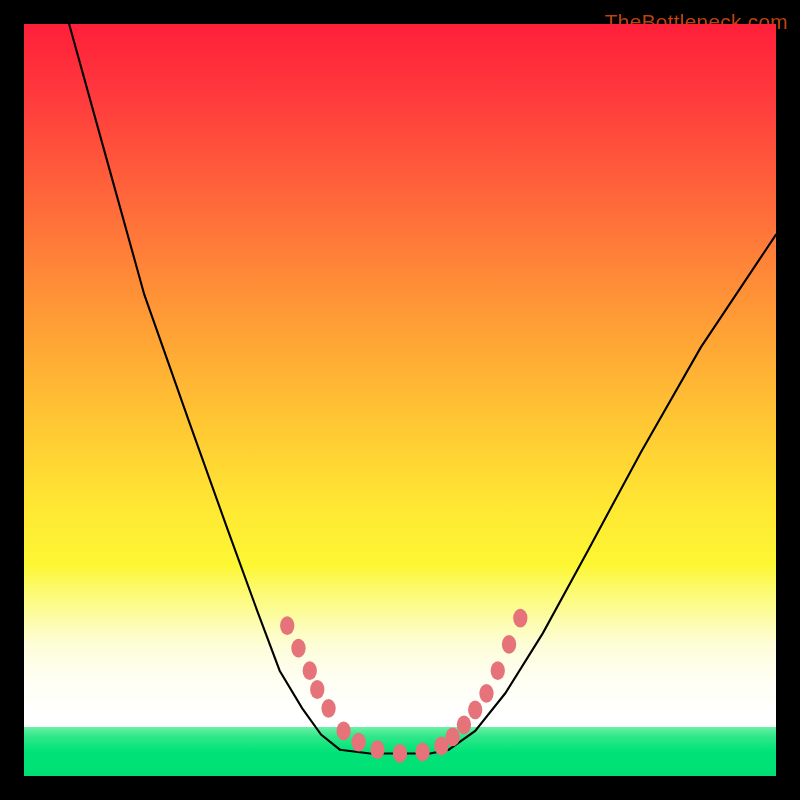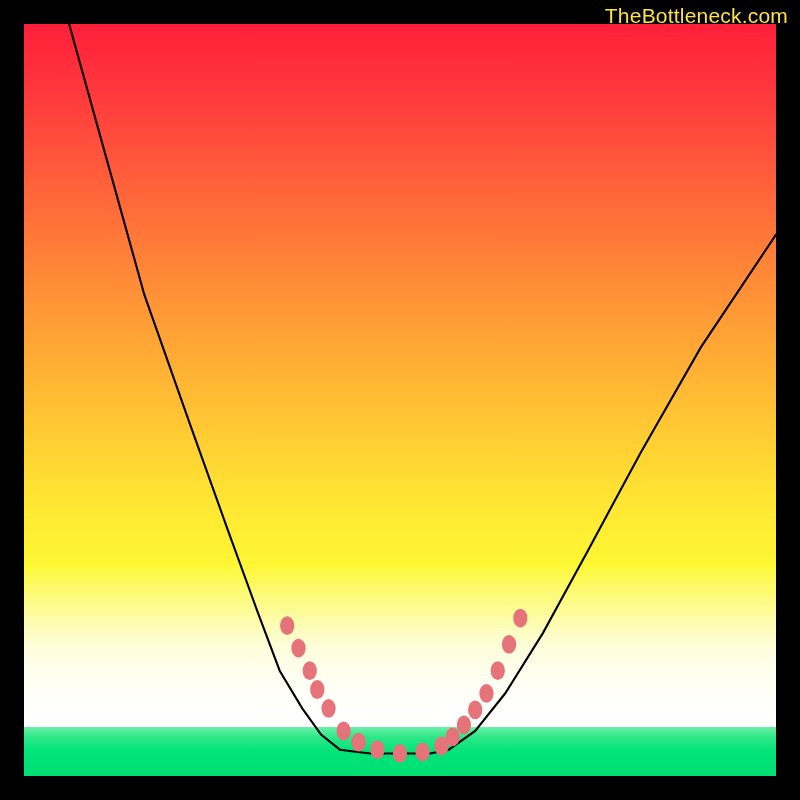--- a/index.html
+++ b/index.html
@@ -70,23 +70,23 @@
     );
     pointer-events: none;
   }
   svg.curve {
     position: absolute;
     left: 0;
     top: 0;
   }
   .watermark {
     position: absolute;
-    top: 4px;
+    top: 10px;
     right: 12px;
-    color: #fde047;
+    color: #c2410c;
     font-size: 21px;
     font-weight: 400;
     letter-spacing: 0.2px;
     user-select: none;
   }
 </style>
 </head>
 <body>
 
 <div class="frame">

